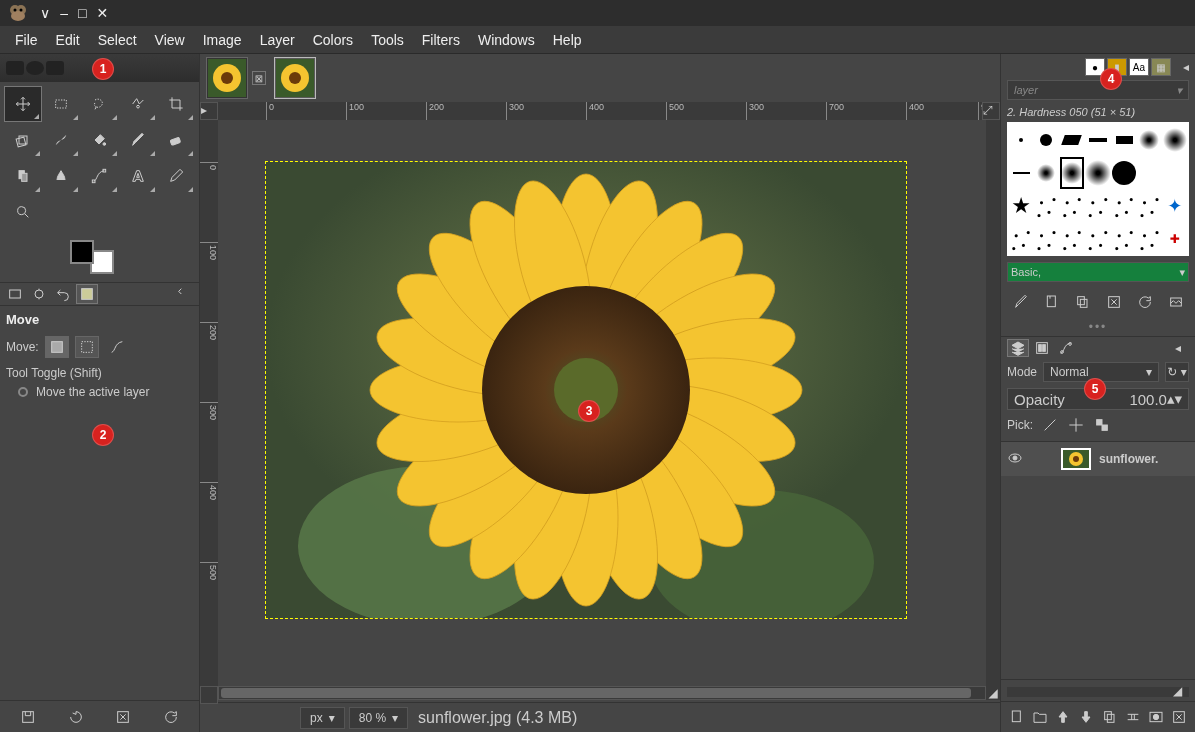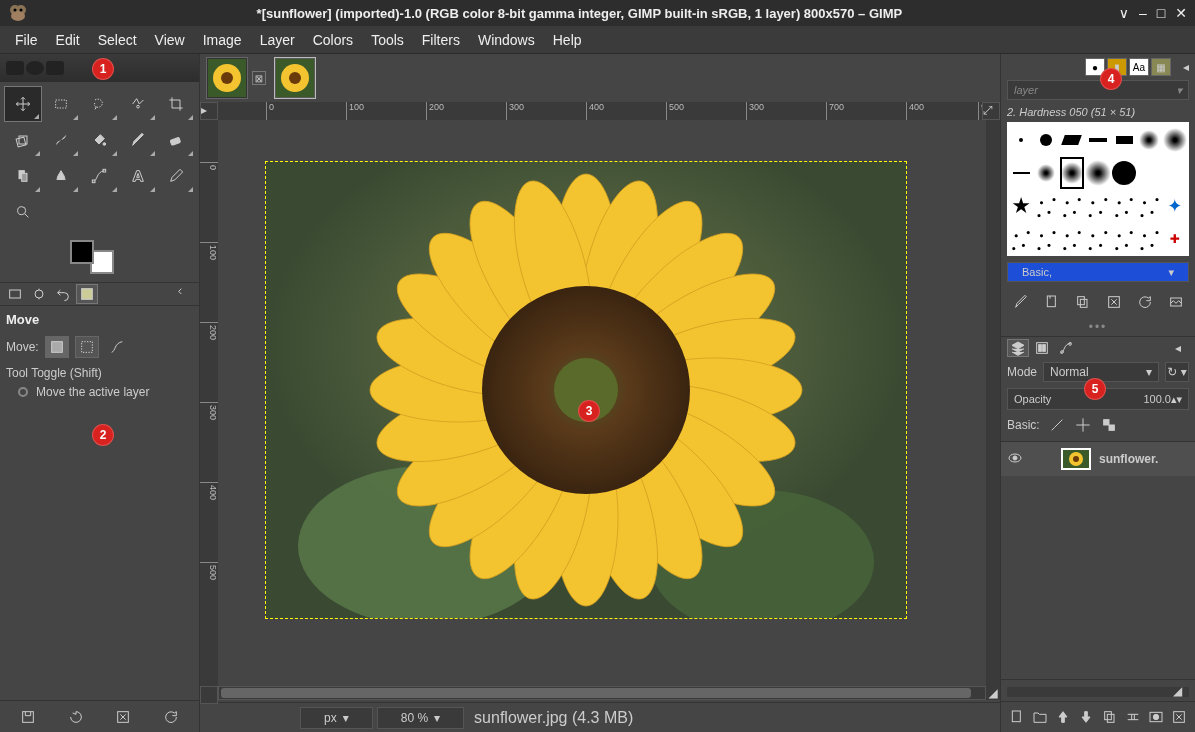--- a/index.html
+++ b/index.html
@@ -72,21 +72,21 @@
 .canvas-area { flex:1; background:#454545; position:relative; overflow:hidden;}
 .image-border { position:absolute; left:48px; top:42px; width:640px; height:456px; outline:1px dashed #ff0; outline-offset:0;}
 .image-border .imgcontent { width:100%; height:100%; }
 .vscroll { width:14px; background:#3a3a3a;}
 .hscroll-row { display:flex; height:16px; }
 .hscroll { flex:1; height:14px; background:#3a3a3a; border:1px solid #555; position:relative;}
 .hscroll .handle{ position:absolute; left:2px; top:1px; height:10px; width:calc(100% - 16px); background:#666; border-radius:3px;}
 .navbtn { width:14px; height:14px; background:#3a3a3a; display:flex; align-items:center; justify-content:center;}
 
 .statusbar { height: 30px; display: flex; align-items: center; padding: 0 6px; gap: 4px; border-top:1px solid #333;}
-.statusbar .dropdown { height:22px; background:#3a3a3a; border:1px solid #555; display:flex; align-items:center; padding:0 23px; gap:6px; font-size:12px;}
+.statusbar .dropdown { height:22px; background:#3a3a3a; border:1px solid #555; display:flex; align-items:center; padding:0 9px; gap:6px; font-size:12px;}
 .statusbar .fileinfo { padding-left:6px; font-size:16px;}
 
 
 .right .dock-tabs { height:22px; display:flex; justify-content:flex-end; gap:2px; padding:4px 6px 0 0; align-items:center;}
 .right .dock-tabs .dicon { width:20px; height:18px; border:1px solid #666; display:flex; align-items:center; justify-content:center; font-size:10px; cursor:pointer;}
 .right .dock-tabs .dicon.active { background:#666;}
 
 .right .filterbar { margin:4px 6px; height:20px; background:#3a3a3a; border:1px solid #555; display:flex; align-items:center; padding:0 6px; font-size:11px; color:#888; font-style:italic;}
 .right .brushlabel { padding:2px 6px; font-size:11px; font-style:italic; color:#ccc;}
 .right .brushgrid { margin:2px 6px; background:#fff; height:134px; display:grid; grid-template-columns:repeat(7,1fr); grid-auto-rows:32px; gap:1px; padding:2px; overflow:hidden;}
@@ -95,36 +95,36 @@
 .right .brushgrid .dot { border-radius:50%; background:#000;}
 .right .brushgrid .soft { border-radius:50%; background:radial-gradient(circle,#000 10%,transparent 70%);}
 .right .brushgrid .bar { width:70%; height:4px; background:#000;}
 .right .brushgrid .star { color:#000; font-size:22px;}
 .right .brushgrid .scatter { width:100%; height:100%; background:
   radial-gradient(circle at 30% 40%,#000 1px,transparent 2px),
   radial-gradient(circle at 60% 70%,#000 1px,transparent 2px),
   radial-gradient(circle at 80% 30%,#000 1px,transparent 2px),
   radial-gradient(circle at 20% 80%,#000 1px,transparent 2px);}
 
-.right .seldrop { margin:4px 6px; height:20px; background:#1d4ed8; border:1px solid #555; display:flex; align-items:center; padding:0 14px; font-size:11px; justify-content:space-between;}
+.right .seldrop { margin:4px 6px; height:20px; background:#15803d; border:1px solid #555; display:flex; align-items:center; padding:0 3px; font-size:11px; justify-content:space-between;}
 .right .spacing { margin:2px 6px; height:22px; background:#3a3a3a; border:1px solid #555; display:flex; align-items:center; padding:0 6px; font-size:11px; justify-content:space-between;}
 .right .spacing .spinbtns { display:flex; flex-direction:column; font-size:7px; line-height:7px; margin-left:4px;}
 .right .btnrow { display:flex; gap:4px; padding:6px; justify-content:space-around;}
 .right .btnrow .rbtn { width:20px; height:20px; display:flex; align-items:center; justify-content:center; cursor:pointer;}
 .right .dots { text-align:center; color:#888; padding:2px 0; letter-spacing:2px;}
 
 .right .layers-tabs { height:22px; display:flex; gap:2px; padding:2px 6px; align-items:center; border-top:1px solid #333;}
 .right .layers-tabs .lticon { width:22px; height:18px; display:flex; align-items:center; justify-content:center; cursor:pointer;}
 .right .layers-tabs .lticon.active { background:#555; border:1px solid #777;}
 
 .right .moderow { display:flex; align-items:center; padding:4px 6px; gap:6px; font-size:12px;}
 .right .moderow .mdrop { flex:1; height:20px; background:#3a3a3a; border:1px solid #555; display:flex; align-items:center; justify-content:space-between; padding:0 6px;}
 .right .moderow .reset { width:24px; height:20px; background:#3a3a3a; border:1px solid #555; display:flex; align-items:center; justify-content:center;}
 
-.right .opacityrow { margin:2px 6px; height:22px; background:#3a3a3a; border:1px solid #555; display:flex; align-items:center; padding:0 6px; font-size:11px; justify-content:space-between;}
+.right .opacityrow { margin:2px 6px; height:22px; background:#3a3a3a; border:1px solid #555; display:flex; align-items:center; padding:0 6px; font-size:15px; justify-content:space-between;}
 .right .lockrow { display:flex; align-items:center; gap:8px; padding:4px 6px; font-size:12px;}
 .right .lockrow .lockicon { width:18px; height:18px; display:flex; align-items:center; justify-content:center;}
 
 .right .layerlist { flex:1; margin:3px 0; border-top:1px solid #333; border-bottom:1px solid #333;}
 .right .layerlist .layer { display:flex; align-items:center; gap:8px; padding:6px; background:#4f4f4f;}
 .right .layerlist .layer .eye { width:18px; height:18px;}
 .right .layerlist .layer .lthumb { width:30px; height:22px; border:2px solid #fff;}
 .right .layerlist .layer .lname { font-weight:bold; font-size:12px;}
 
 .right .layerslider { margin:4px 6px; height:10px; background:#3a3a3a; position:relative;}
@@ -143,21 +143,20 @@
 <div class="titlebar">
   <div class="logo">
     <svg viewBox="0 0 20 20">
         <circle cx="7" cy="7" r="5" fill="#8b7355"></circle>
         <circle cx="13" cy="7" r="5" fill="#8b7355"></circle>
         <ellipse cx="10" cy="13" rx="7" ry="5" fill="#a08060"></ellipse>
         <circle cx="7" cy="7" r="1.5" fill="#000"></circle>
         <circle cx="13" cy="7" r="1.5" fill="#000"></circle>
       </svg>
   </div>
-  <div class="title">*[sunflower] (imported)-1.0 (RGB color 8-bit gamma integer, GIMP built-in sRGB, 1 layer) 800x570 – GIMP</div>
   <div class="winctrl">
     <span>∨</span>
     <span>–</span>
     <span>□</span>
     <span>✕</span>
   </div>
 </div>
 
 <div class="menubar">
   <div class="menuitem">File</div>
@@ -668,21 +667,21 @@
       <div class="reset">↻ ▾</div>
     </div>
     <div class="opacityrow">
       <span>Opacity</span>
       <span style="display:flex;align-items:center">
           <span>100.0</span>
       <span class="spinbtns"><span>▴</span><span>▾</span></span>
         </span>
     </div>
     <div class="lockrow">
-      <span>Basic:</span>
+      <span>Pick:</span>
       <div class="lockicon">
           <svg class="ic" viewBox="0 0 24 24">
             <path d="M4 20l4-4L20 4"></path>
           </svg>
         </div>
       <div class="lockicon">
           <svg class="ic" viewBox="0 0 24 24">
             <path d="M12 2v20M2 12h20"></path>
           </svg>
         </div>

